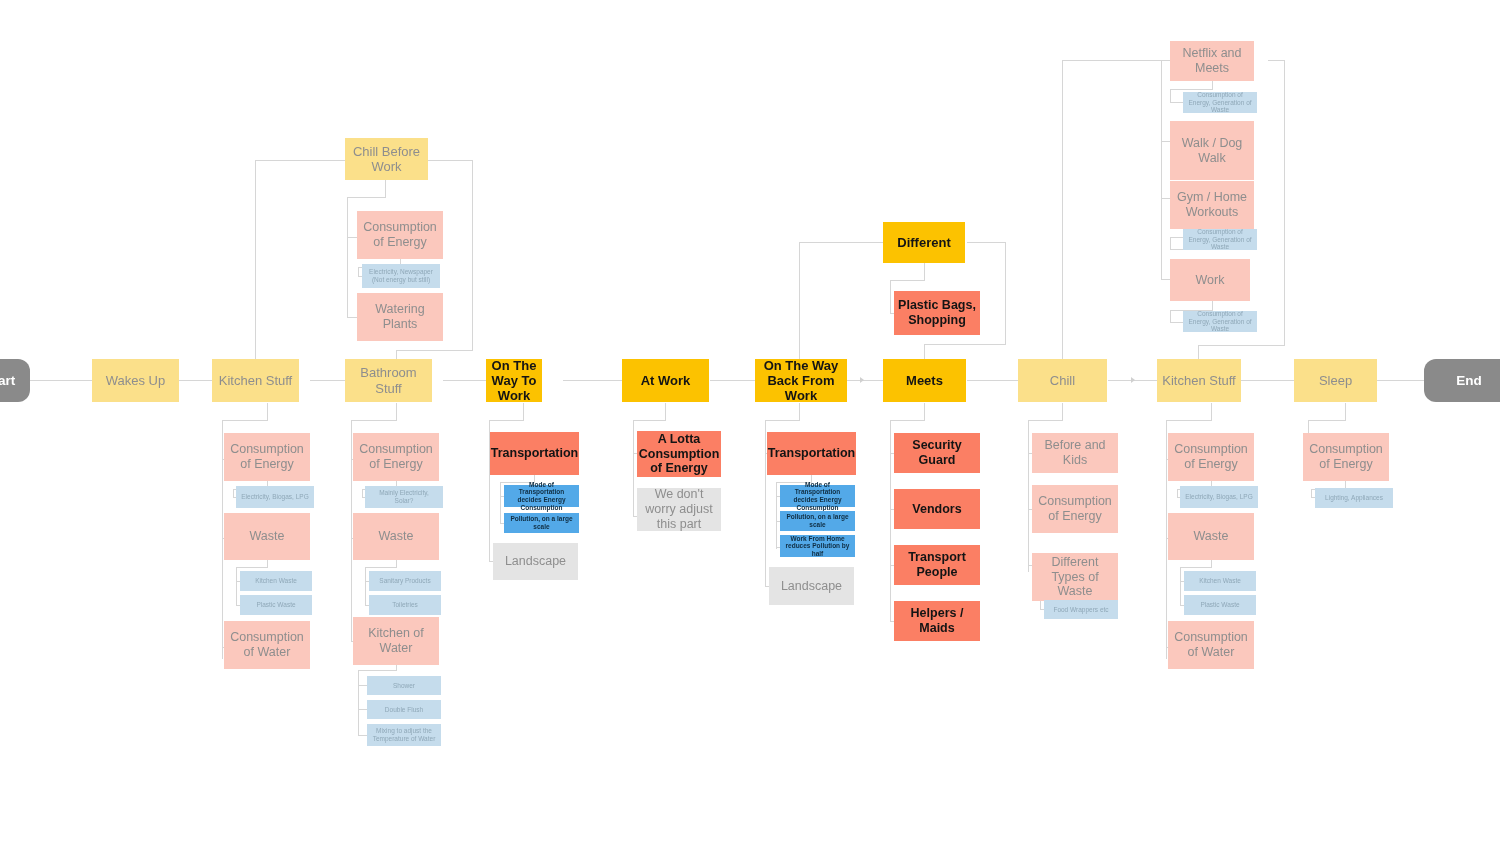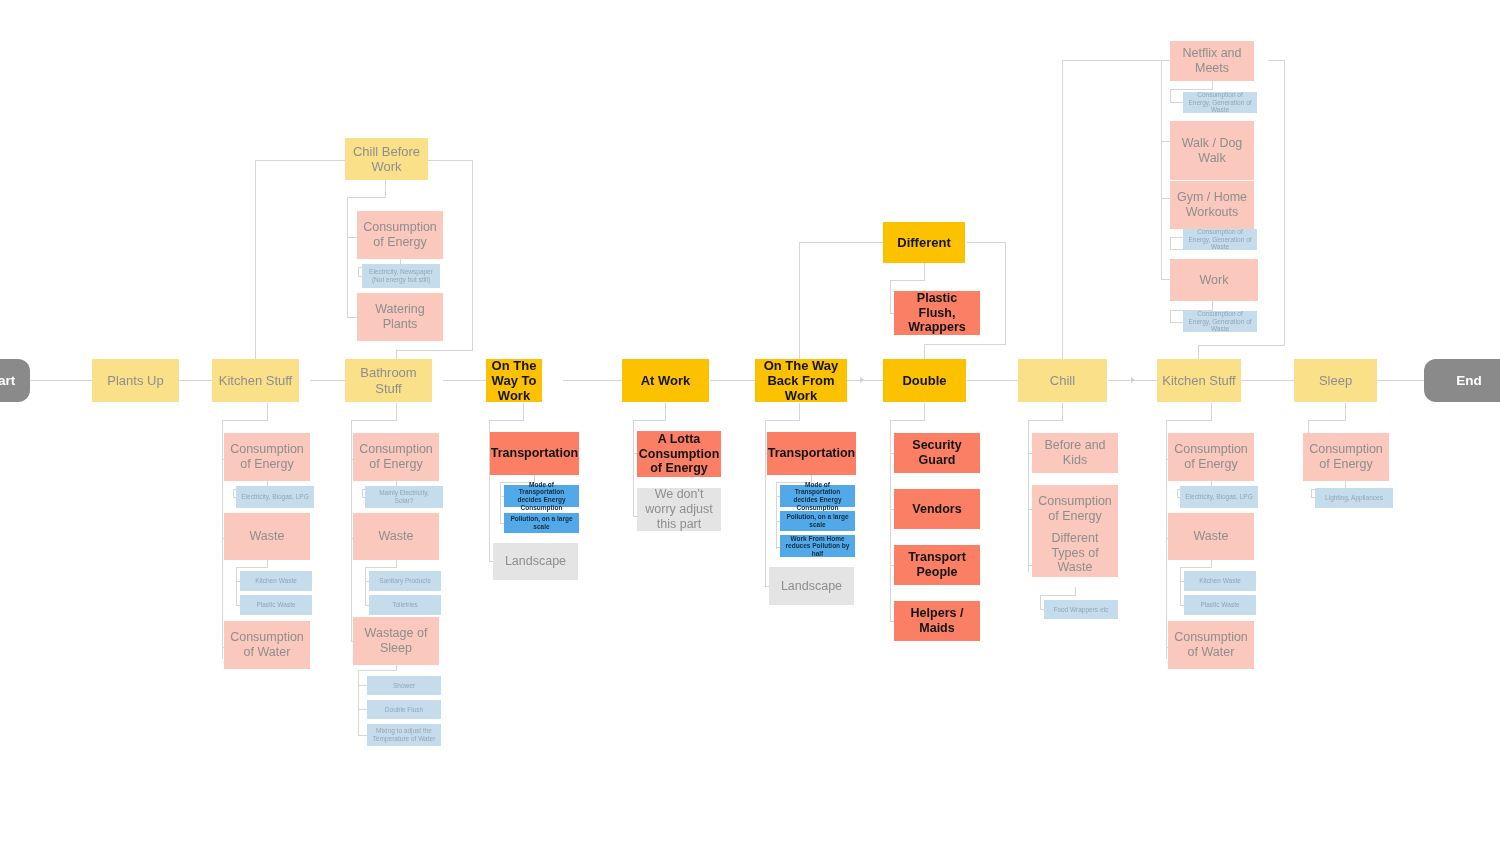--- a/index.html
+++ b/index.html
@@ -255,27 +255,27 @@
   <div class="conn v" style="left:1308px;top:420px; height:39px;"></div>
   <div class="conn h" style="left:1308px;top:459px; width:9px;"></div>
   <div class="conn v" style="left:1345px;top:481px; height:8px;"></div>
   <div class="conn h" style="left:1311px;top:489px; width:35px;"></div>
   <div class="conn v" style="left:1311px;top:489px; height:8px;"></div>
   <div class="conn h" style="left:1311px;top:497px; width:11px;"></div>
 
   <div class="node t-terminal" style="left:-30px; top:359px; width:60px;  height:43px;">Start</div>
   <div class="node t-terminal" style="left:1424px;top:359px; width:90px;  height:43px;">End</div>
 
-  <div class="node t-stage" style="left:92px;  top:359px; width:87px;  height:43px;">Plants Up</div>
+  <div class="node t-stage" style="left:92px;  top:359px; width:87px;  height:43px;">Wakes Up</div>
   <div class="node t-stage" style="left:212px; top:359px; width:87px;  height:43px;">Kitchen Stuff</div>
   <div class="node t-stage" style="left:345px; top:359px; width:87px;  height:43px;">Bathroom Stuff</div>
   <div class="node t-stage-hi" style="left:486px; top:359px; width:56px;  height:43px;">On The Way To Work</div>
   <div class="node t-stage-hi" style="left:622px; top:359px; width:87px;  height:43px;">At Work</div>
   <div class="node t-stage-hi" style="left:755px; top:359px; width:92px;  height:43px;">On The Way Back From Work</div>
-  <div class="node t-stage-hi" style="left:883px; top:359px; width:83px;  height:43px;">Double</div>
+  <div class="node t-stage-hi" style="left:883px; top:359px; width:83px;  height:43px;">Meets</div>
   <div class="node t-stage" style="left:1018px;top:359px; width:89px;  height:43px;">Chill</div>
   <div class="node t-stage" style="left:1157px;top:359px; width:84px;  height:43px;">Kitchen Stuff</div>
   <div class="node t-stage" style="left:1294px;top:359px; width:83px;  height:43px;">Sleep</div>
 
   <div class="node t-stage" style="left:345px; top:138px; width:83px;  height:42px;">Chill Before Work</div>
   <div class="node t-stage-hi" style="left:883px; top:222px; width:82px;  height:41px;">Different</div>
 
   <div class="node t-impact" style="left:357px; top:211px; width:86px;  height:48px;">Consumption of Energy</div>
   <div class="node t-detail" style="left:362px; top:264px; width:78px;  height:24px;">Electricity, Newspaper (Not energy but still)</div>
   <div class="node t-impact" style="left:357px; top:293px; width:86px;  height:48px;">Watering Plants</div>
@@ -285,57 +285,57 @@
   <div class="node t-impact" style="left:224px; top:513px; width:86px;  height:47px;">Waste</div>
   <div class="node t-detail" style="left:240px; top:571px; width:72px;  height:20px;">Kitchen Waste</div>
   <div class="node t-detail" style="left:240px; top:595px; width:72px;  height:20px;">Plastic Waste</div>
   <div class="node t-impact" style="left:224px; top:621px; width:86px;  height:48px;">Consumption of Water</div>
 
   <div class="node t-impact" style="left:353px; top:433px; width:86px;  height:48px;">Consumption of Energy</div>
   <div class="node t-detail" style="left:365px; top:486px; width:78px;  height:22px;">Mainly Electricity, Solar?</div>
   <div class="node t-impact" style="left:353px; top:513px; width:86px;  height:47px;">Waste</div>
   <div class="node t-detail" style="left:369px; top:571px; width:72px;  height:20px;">Sanitary Products</div>
   <div class="node t-detail" style="left:369px; top:595px; width:72px;  height:20px;">Toiletries</div>
-  <div class="node t-impact" style="left:353px; top:617px; width:86px;  height:48px;">Wastage of Sleep</div>
+  <div class="node t-impact" style="left:353px; top:617px; width:86px;  height:48px;">Kitchen of Water</div>
   <div class="node t-detail" style="left:367px; top:676px; width:74px;  height:19px;">Shower</div>
   <div class="node t-detail" style="left:367px; top:700px; width:74px;  height:19px;">Double Flush</div>
   <div class="node t-detail" style="left:367px; top:724px; width:74px;  height:22px;">Mixing to adjust the Temperature of Water</div>
 
   <div class="node t-impact-hi" style="left:490px; top:432px; width:89px;  height:43px;">Transportation</div>
   <div class="node t-detail-hi" style="left:504px; top:485px; width:75px;  height:22px;">Mode of Transportation decides Energy Consumption</div>
   <div class="node t-detail-hi" style="left:504px; top:513px; width:75px;  height:20px;">Pollution, on a large scale</div>
   <div class="node t-note" style="left:493px; top:543px; width:85px;  height:37px;">Landscape</div>
 
   <div class="node t-impact-hi" style="left:637px; top:431px; width:84px;  height:46px;">A Lotta Consumption of Energy</div>
   <div class="node t-note" style="left:637px; top:488px; width:84px;  height:43px;">We don't worry adjust this part</div>
 
   <div class="node t-impact-hi" style="left:767px; top:432px; width:89px;  height:43px;">Transportation</div>
   <div class="node t-detail-hi" style="left:780px; top:485px; width:75px;  height:22px;">Mode of Transportation decides Energy Consumption</div>
   <div class="node t-detail-hi" style="left:780px; top:511px; width:75px;  height:20px;">Pollution, on a large scale</div>
   <div class="node t-detail-hi" style="left:780px; top:535px; width:75px;  height:22px;">Work From Home reduces Pollution by half</div>
   <div class="node t-note" style="left:769px; top:567px; width:85px;  height:38px;">Landscape</div>
 
-  <div class="node t-impact-hi" style="left:894px; top:291px; width:86px;  height:44px;">Plastic Flush, Wrappers</div>
+  <div class="node t-impact-hi" style="left:894px; top:291px; width:86px;  height:44px;">Plastic Bags, Shopping</div>
 
   <div class="node t-impact-hi" style="left:894px; top:433px; width:86px;  height:40px;">Security Guard</div>
   <div class="node t-impact-hi" style="left:894px; top:489px; width:86px;  height:40px;">Vendors</div>
   <div class="node t-impact-hi" style="left:894px; top:545px; width:86px;  height:40px;">Transport People</div>
   <div class="node t-impact-hi" style="left:894px; top:601px; width:86px;  height:40px;">Helpers / Maids</div>
 
   <div class="node t-impact" style="left:1170px;top:41px;  width:84px;  height:40px;">Netflix and Meets</div>
   <div class="node t-detail" style="left:1183px;top:92px;  width:74px;  height:21px;">Consumption of Energy, Generation of Waste</div>
   <div class="node t-impact" style="left:1170px;top:121px; width:84px;  height:59px;">Walk / Dog Walk</div>
   <div class="node t-impact" style="left:1170px;top:181px; width:84px;  height:48px;">Gym / Home Workouts</div>
   <div class="node t-detail" style="left:1183px;top:229px; width:74px;  height:21px;">Consumption of Energy, Generation of Waste</div>
-  <div class="node t-impact" style="left:1170px;top:259px; width:88px;  height:42px;">Work</div>
+  <div class="node t-impact" style="left:1170px;top:259px; width:80px;  height:42px;">Work</div>
   <div class="node t-detail" style="left:1183px;top:311px; width:74px;  height:21px;">Consumption of Energy, Generation of Waste</div>
 
   <div class="node t-impact" style="left:1032px;top:433px; width:86px;  height:40px;">Before and Kids</div>
   <div class="node t-impact" style="left:1032px;top:485px; width:86px;  height:48px;">Consumption of Energy</div>
-  <div class="node t-impact" style="left:1032px;top:529px; width:86px;  height:48px;">Different Types of Waste</div>
+  <div class="node t-impact" style="left:1032px;top:553px; width:86px;  height:48px;">Different Types of Waste</div>
   <div class="node t-detail" style="left:1044px;top:600px; width:74px;  height:19px;">Food Wrappers etc</div>
 
   <div class="node t-impact" style="left:1168px;top:433px; width:86px;  height:48px;">Consumption of Energy</div>
   <div class="node t-detail" style="left:1180px;top:486px; width:78px;  height:22px;">Electricity, Biogas, LPG</div>
   <div class="node t-impact" style="left:1168px;top:513px; width:86px;  height:47px;">Waste</div>
   <div class="node t-detail" style="left:1184px;top:571px; width:72px;  height:20px;">Kitchen Waste</div>
   <div class="node t-detail" style="left:1184px;top:595px; width:72px;  height:20px;">Plastic Waste</div>
   <div class="node t-impact" style="left:1168px;top:621px; width:86px;  height:48px;">Consumption of Water</div>
 
   <div class="node t-impact" style="left:1303px;top:433px; width:86px;  height:48px;">Consumption of Energy</div>

